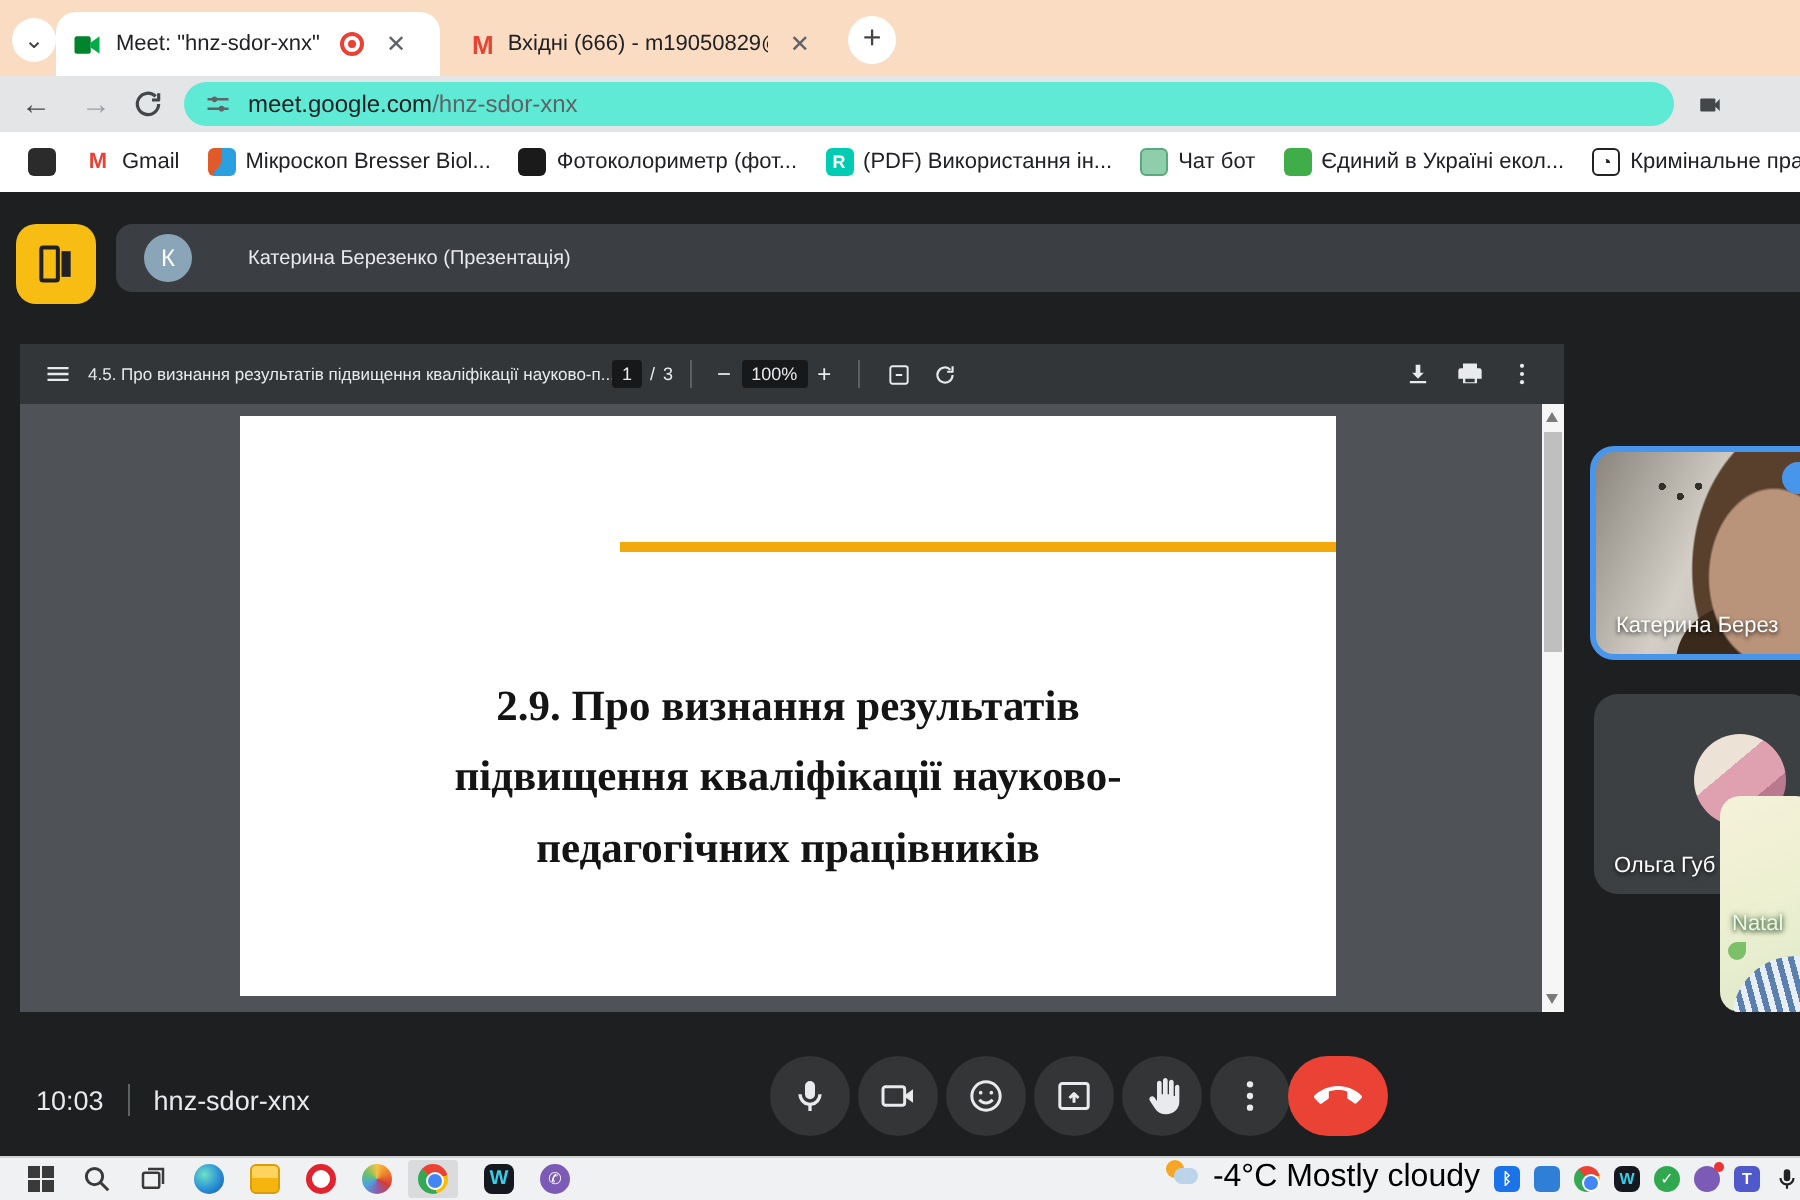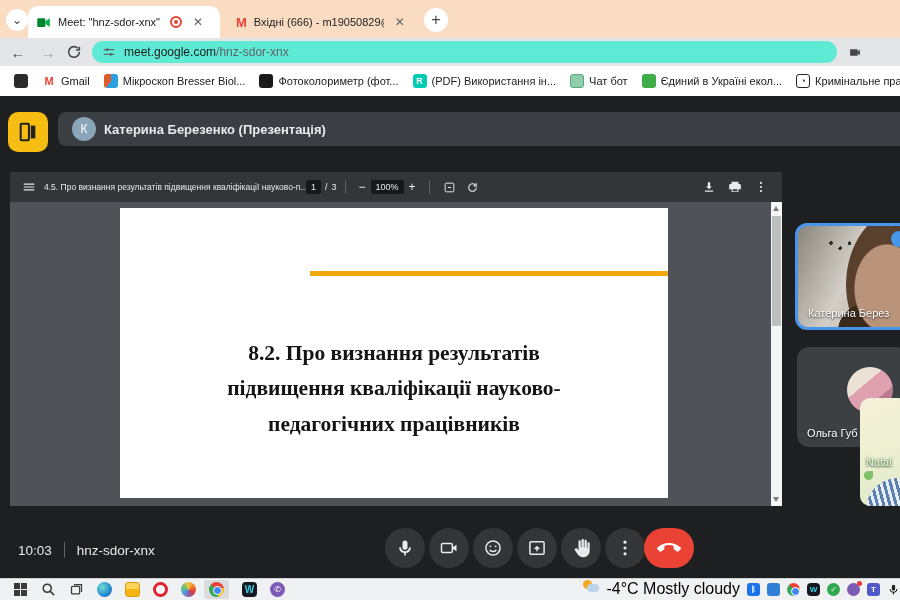--- a/index.html
+++ b/index.html
@@ -42,21 +42,21 @@
     display:flex; align-items:center; justify-content:center; font-size:9px; font-weight:700; color:#fff; }
 
   
   .meet { position:absolute; left:0; top:96px; width:900px; height:504px; background:#1d1f21; }
   .door-btn { position:absolute; left:8px; top:16px; width:40px; height:40px; border-radius:10px;
     background:#f8bd13; display:flex; align-items:center; justify-content:center; }
   .presenter-bar { position:absolute; left:58px; top:16px; width:842px; height:34px; background:#3b3e42;
     border-radius:8px 0 0 8px; display:flex; align-items:center; }
   .presenter-avatar { width:24px; height:24px; border-radius:50%; background:#8aa5b8; color:#fff;
     font-size:12px; display:flex; align-items:center; justify-content:center; margin-left:14px; }
-  .presenter-name { color:#e8eaed; font-size:13px; margin-left:8px; font-weight:700; }
+  .presenter-name { color:#e8eaed; font-size:10px; margin-left:28px; font-weight:400; }
 
   
   .pdf { position:absolute; left:10px; top:76px; width:772px; height:334px; background:#4f5357; overflow:hidden; }
   .pdf-toolbar { position:absolute; left:0; top:0; width:100%; height:30px; background:#323639;
     display:flex; align-items:center; color:#e8eaed; }
   .pdf-title { font-size:8.5px; margin-left:8px; white-space:nowrap; overflow:hidden; width:262px; }
   .pdf-box { background:#17181a; border-radius:2px; font-size:9px; padding:2px 5px; }
   .pdf-sep { width:1px; height:14px; background:#5b5f63; margin:0 8px; }
   .pdf-glyph { font-size:12px; color:#e8eaed; margin:0 5px; }
   .pdf-right { position:absolute; right:14px; top:0; height:30px; display:flex; align-items:center; gap:12px; }
@@ -284,21 +284,21 @@
             <circle cx="12" cy="5" r="1.8"></circle>
               <circle cx="12" cy="12" r="1.8"></circle>
               <circle cx="12" cy="19" r="1.8"></circle>
           </svg>
         </div>
       </div>
 
       <div class="page">
         <div class="under-strip"></div>
         <div class="slide-title">
-          <div>8.2. Про визнання результатів</div>
+          <div>2.9. Про визнання результатів</div>
           <div>підвищення кваліфікації науково-</div>
           <div>педагогічних працівників</div>
         </div>
       </div>
 
       <div class="pdf-scroll">
         <span class="scroll-arrow up"></span>
         <div class="pdf-thumb"></div>
         <span class="scroll-arrow down"></span>
       </div>

